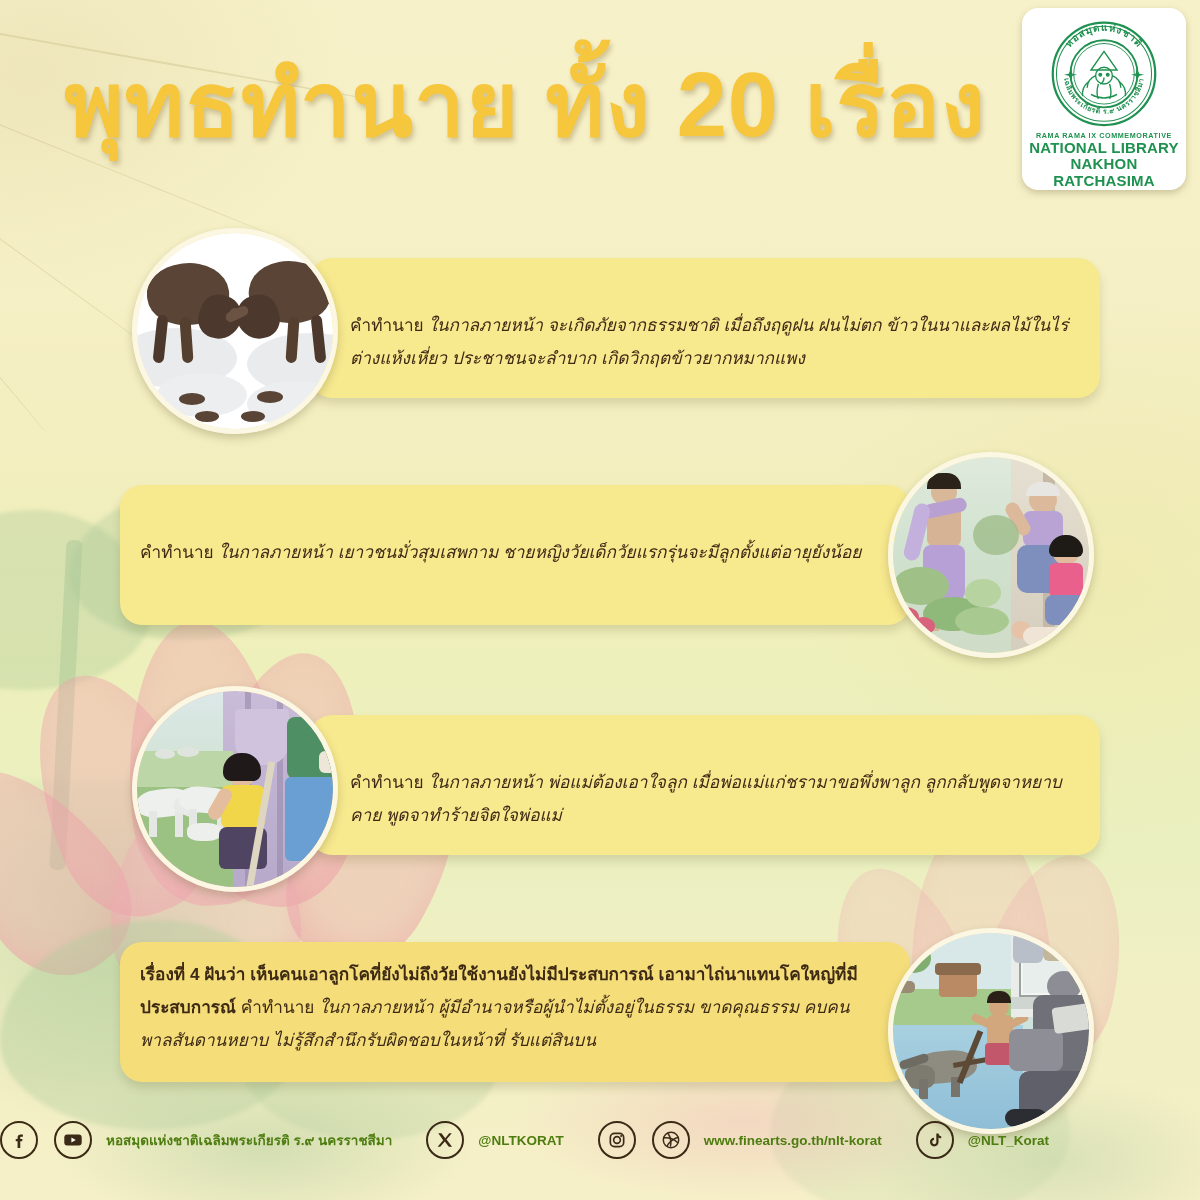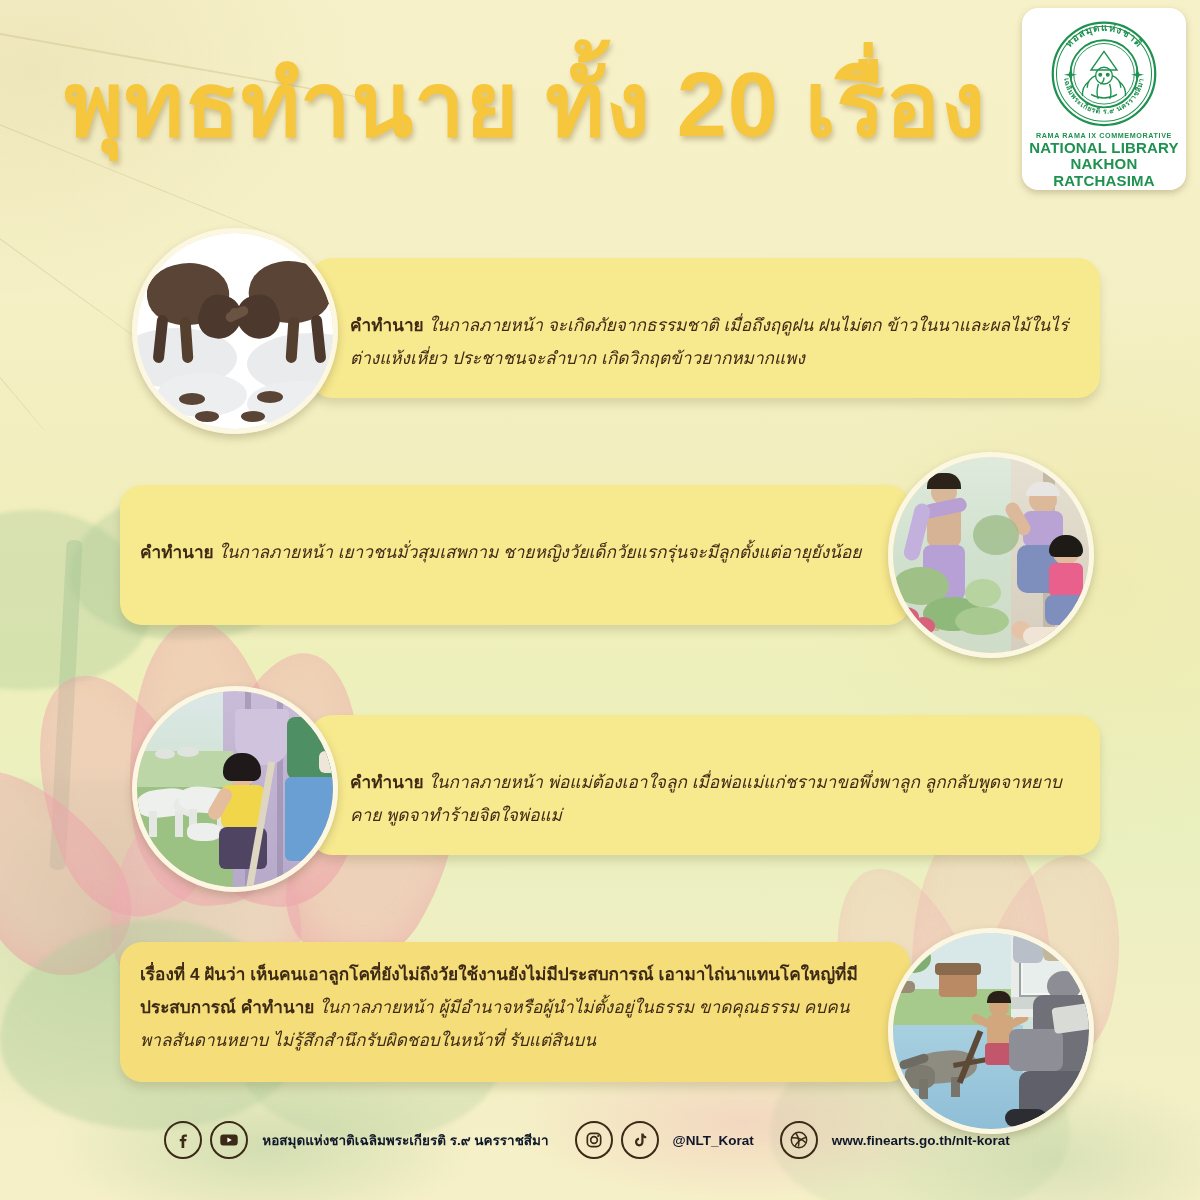--- a/index.html
+++ b/index.html
@@ -140,21 +140,21 @@
     box-shadow:0 6px 10px rgba(120,110,60,.22);
   }
   .card-text {
     position:absolute;
     color:#3e2a14;
     font-size:17.2px;
     line-height:33px;
   }
   .card-text .lead { font-weight:bold; }
   .card-text .pred { font-style:italic; }
-  .card-text .predlead { font-weight:bold; font-style:normal; }
+  .card-text .predlead { font-weight:normal; font-style:normal; }
 
   
   .circle-img {
     position:absolute;
     border-radius:50%;
     overflow:hidden;
     border:5px solid #fbf7e2;
     box-shadow:0 4px 9px rgba(110,100,60,.30);
   }
   .ci-inner { position:absolute; inset:0; overflow:hidden; border-radius:50%; }
@@ -162,23 +162,22 @@
   
   .sh { position:absolute; }
 
   
   .footer {
     position:absolute;
     left:0; right:0; bottom:0;
     height:120px;
     display:flex;
     align-items:center;
-    justify-content:center;
-    gap:0px;
-    color:#0f172a;
+    gap:8px;
+    color:#4d7c0f;
   }
   .fgroup { display:flex; align-items:center; }
   .ficon {
     width:38px; height:38px;
     border:2px solid #3b2a16;
     border-radius:50%;
     display:flex; align-items:center; justify-content:center;
     margin-right:8px;
     flex:none;
   }
@@ -469,46 +468,54 @@
     <div class="fgroup">
       <div class="ficon">
         <svg width="22" height="22" viewBox="0 0 24 24">
             <rect x="2.5" y="6" width="19" height="12" rx="3.2" fill="#3b2a16"></rect>
             <path d="M10.2 9.3v5.4l4.8-2.7z" fill="#fff"></path>
           </svg>
       </div>
       <div class="flabel">หอสมุดแห่งชาติเฉลิมพระเกียรติ ร.๙ นครราชสีมา</div>
     </div>
 
+    <div class="fgroup">
+      <div class="ficon">
+        <svg width="18" height="18" viewBox="0 0 24 24">
+            <path fill="#3b2a16" d="M3 3h4.3l5 6.6L17.6 3H21l-7 8.2L21.4 21h-4.3l-5.3-7L5.6 21H2.2l7.4-8.7z"></path>
+          </svg>
+      </div>
+      <div class="flabel">@NLTKORAT</div>
+    </div>
 
     <div class="fgroup">
       <div class="ficon">
         <svg width="20" height="20" viewBox="0 0 24 24">
           <rect x="4" y="4" width="16" height="16" rx="5" fill="none" stroke="#3b2a16" stroke-width="2"></rect>
           <circle cx="12" cy="12" r="4" fill="none" stroke="#3b2a16" stroke-width="2"></circle>
           <circle cx="17" cy="7.2" r="1.25" fill="#3b2a16"></circle>
         </svg>
       </div>
-    </div>
-
-    <div class="fgroup">
-      <div class="ficon">
-        <svg width="19" height="19" viewBox="0 0 24 24">
-            <path fill="#3b2a16" d="M14.3 3h2.8c.3 2 1.5 3.3 3.4 3.5v2.8c-1.3 0-2.5-.4-3.4-1.1v5.7c0 3.3-2.4 5.6-5.4 5.6S6.3 17.2 6.3 14c0-3 2.2-5.3 5.1-5.4v2.9c-1.3.1-2.3 1.1-2.3 2.5 0 1.5 1.1 2.6 2.6 2.6s2.6-1.1 2.6-2.8z"></path>
-          </svg>
-      </div>
-      <div class="flabel">@NLT_Korat</div>
     </div>
 
     <div class="fgroup">
       <div class="ficon">
         <svg width="22" height="22" viewBox="0 0 24 24" fill="none" stroke="#3b2a16" stroke-width="1.6">
           <circle cx="12" cy="12" r="8.4"></circle>
           <path d="M4.2 9.6c4.6-.6 11.6.6 15.2 5.6"></path>
           <path d="M8.4 4.4c2.6 3.4 4 9.6 3 14.9"></path>
           <path d="M19.6 9c-3.9 1.4-9.6 5-11.8 9.6"></path>
         </svg>
       </div>
       <div class="flabel">www.finearts.go.th/nlt-korat</div>
     </div>
 
+    <div class="fgroup">
+      <div class="ficon">
+        <svg width="19" height="19" viewBox="0 0 24 24">
+            <path fill="#3b2a16" d="M14.3 3h2.8c.3 2 1.5 3.3 3.4 3.5v2.8c-1.3 0-2.5-.4-3.4-1.1v5.7c0 3.3-2.4 5.6-5.4 5.6S6.3 17.2 6.3 14c0-3 2.2-5.3 5.1-5.4v2.9c-1.3.1-2.3 1.1-2.3 2.5 0 1.5 1.1 2.6 2.6 2.6s2.6-1.1 2.6-2.8z"></path>
+          </svg>
+      </div>
+      <div class="flabel">@NLT_Korat</div>
+    </div>
+
   </div>
 </div>
 
 </body></html>

